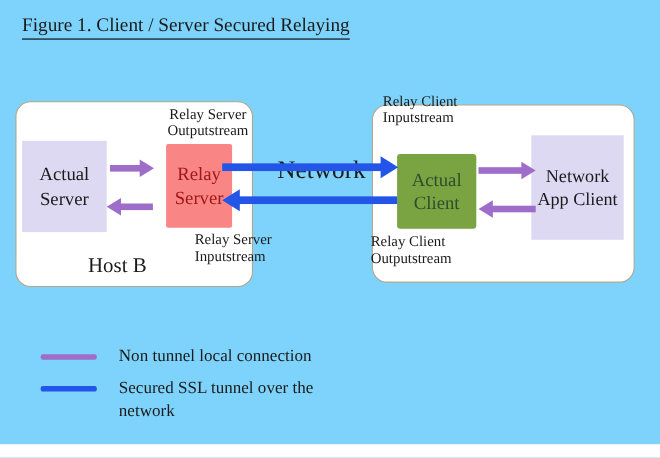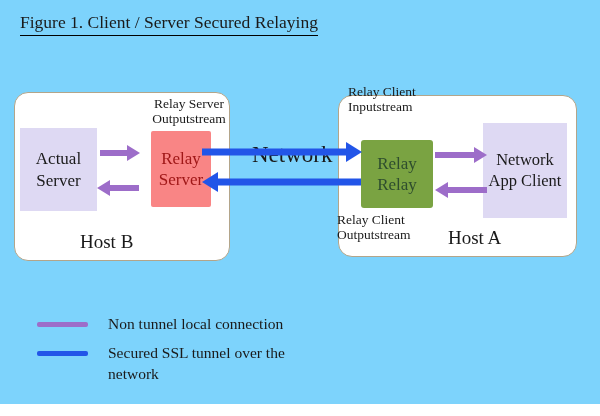--- a/index.html
+++ b/index.html
@@ -72,32 +72,32 @@
 
   <div class="abs host-box host-a"></div>
 
   <div class="abs node lavender node-actual-server">
     <span>Actual Server</span>
   </div>
   <div class="abs node node-relay-server">
     <span>Relay Server</span>
   </div>
   <div class="abs node node-relay-client">
-    <span>Relay Relay</span>
+    <span>Actual Client</span>
   </div>
   <div class="abs node lavender node-actual-app-client">
     <span>Network App Client</span>
   </div>
 
   <div class="abs stream-label lbl-rs-out">Relay Server Outputstream</div>
   <div class="abs stream-label lbl-rc-in">Relay Client Inputstream</div>
+  <div class="abs stream-label lbl-rs-in">Relay Server Inputstream</div>
   <div class="abs stream-label lbl-rc-out">Relay Client Outputstream</div>
 
   <div class="abs host-label" style="left:80px;top:231px;">Host B</div>
-  <div class="abs host-label" style="left:448px;top:227px;">Host A</div>
 
   <div class="abs network-label">Network</div>
 
   <div class="arr purple right" style="left:100px;top:145px;width:40px;height:16px;">
     <span class="shaft"></span>
     <span class="head"></span>
   </div>
   <div class="arr purple left" style="left:97px;top:180px;width:42px;height:16px;">
     <span class="shaft"></span>
     <span class="head"></span>

